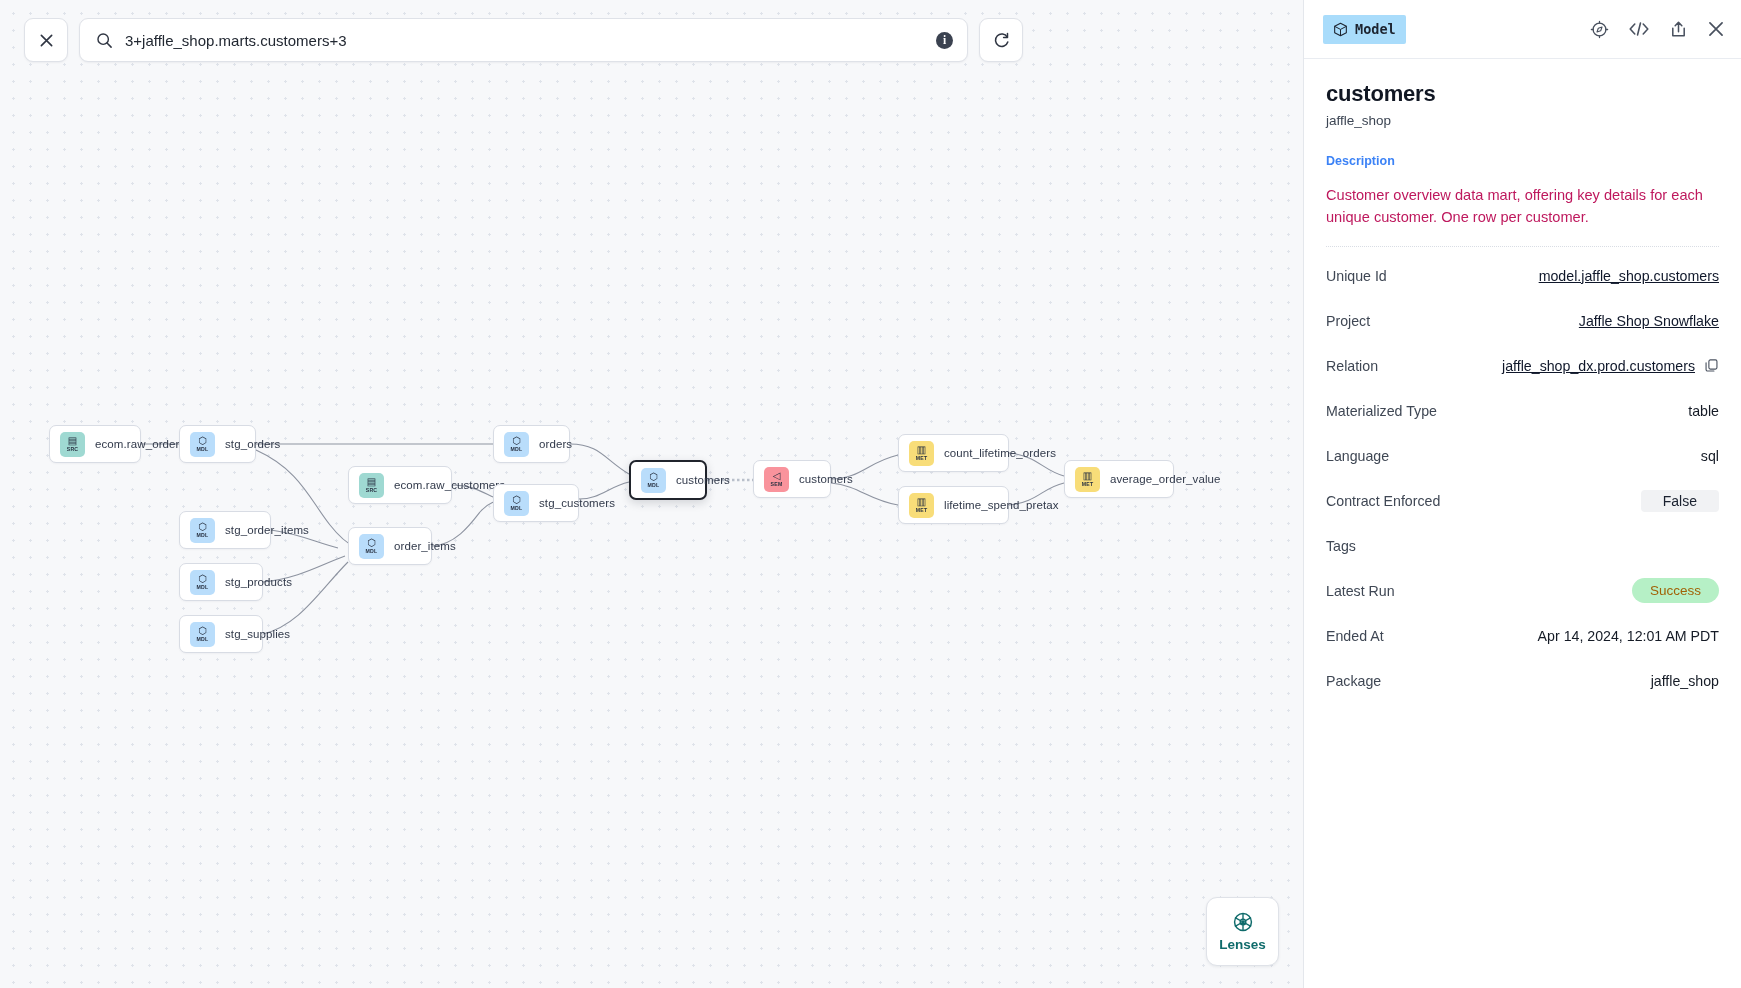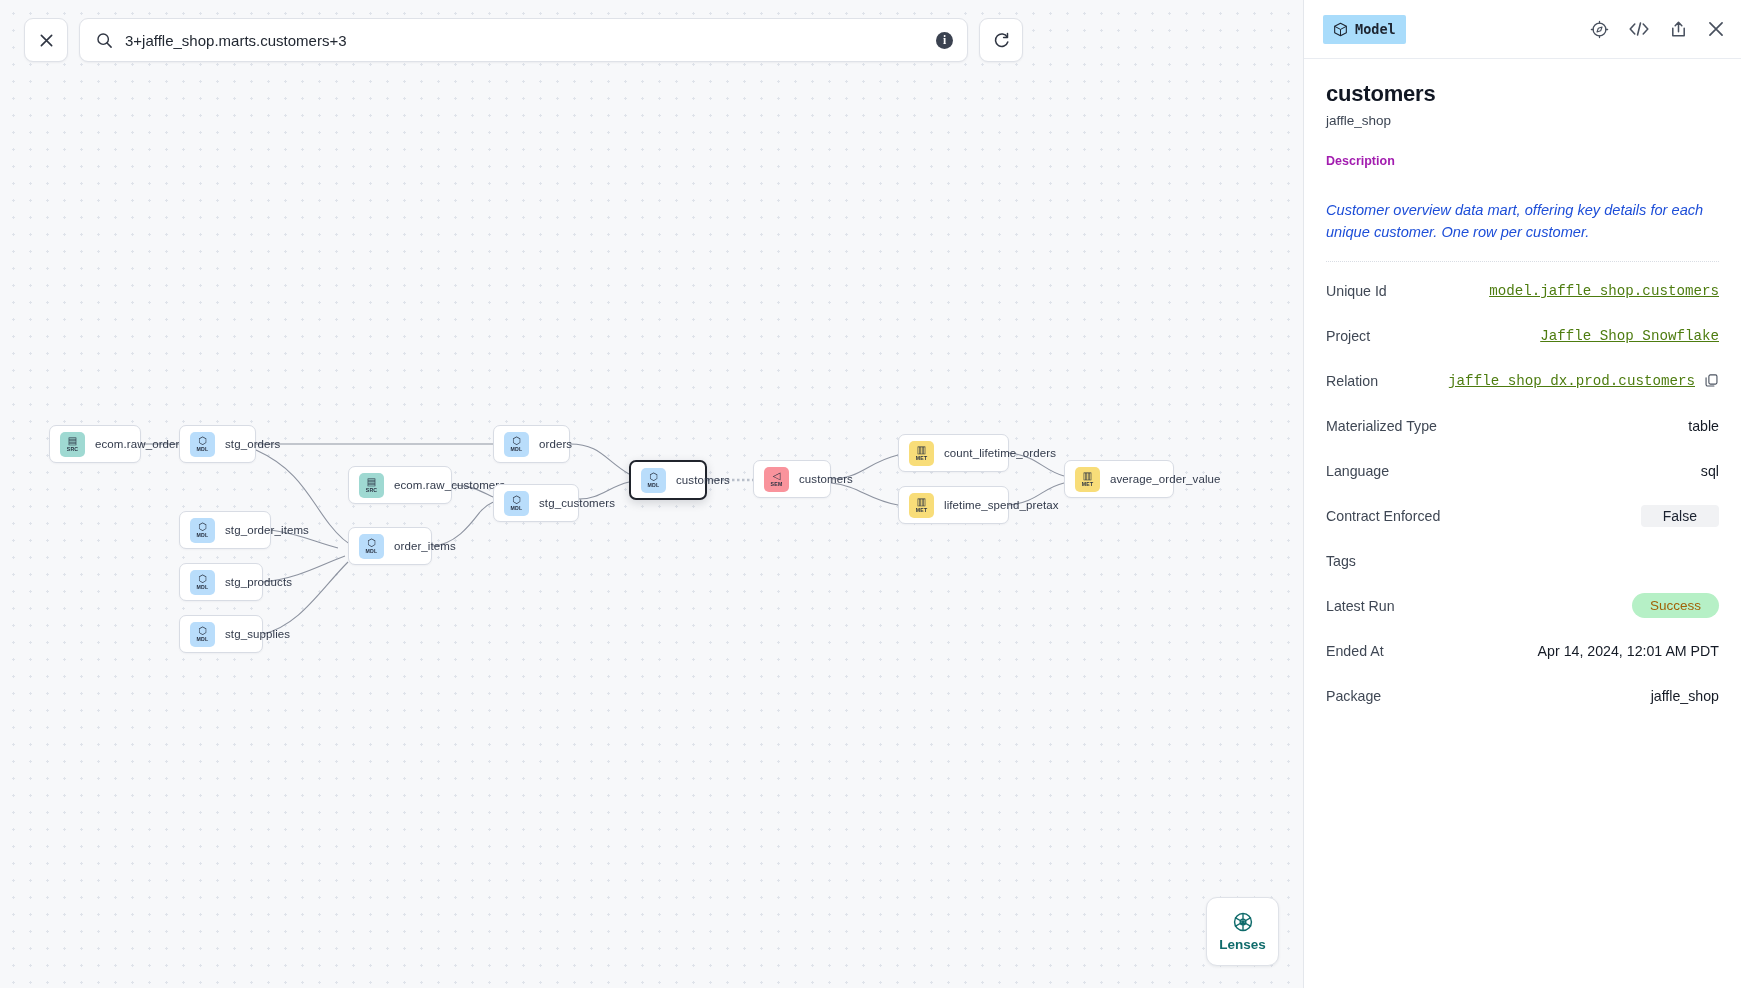--- a/index.html
+++ b/index.html
@@ -103,28 +103,28 @@
   .panel-title { font-size:22px; font-weight:bold; color:#111723; letter-spacing:-.2px; }
   .panel-sub { font-size:13.5px; color:#3c4553; margin-top:6px; }
 
   .tabs { margin-top:24px; padding:0 22px; border-bottom:1px solid #e7eaf0; display:flex; flex:none; }
   .tab {
     font-size:14.5px; color:#8b94a3; padding:0 10px 10px 10px; cursor:pointer;
   }
   .tab.active { color:#0f6b6b; font-weight:600; border-bottom:2.5px solid #0b5e5e; }
 
   .panel-body { padding:26px 22px 0 22px; overflow:hidden; }
-  .sec-label { font-size:12.5px; color:#a21caf; font-weight:600; }
-  .desc { font-size:14.6px; color:#1d4ed8; line-height:1.52; margin-top:31px;font-style:italic; }
+  .sec-label { font-size:12.5px; color:#3b82f6; font-weight:600; }
+  .desc { font-size:14.6px; color:#be185d; line-height:1.52; margin-top:16px; }
   .divider { border-top:1px dotted #d9dde4; margin:18px 0 0 0; }
 
   .kv { display:flex; align-items:center; min-height:33px; margin-top:12px; }
   .k { font-size:14.2px; color:#3f4754; }
   .v { margin-left:auto; font-size:14.2px; color:#151b26; display:flex; align-items:center; gap:9px; }
-  .v a { color:#4d7c0f; text-decoration:underline; cursor:pointer;font-family:Liberation Mono, monospace; }
+  .v a { color:#0f172a; text-decoration:underline; cursor:pointer; }
   .chip-gray { background:#f1f2f4; border-radius:4px; padding:3px 22px; font-size:14px; color:#1b2230; }
   .chip-green {
     background:#b6f0c6; color:#a16207; border-radius:14px; padding:5px 18px;
     font-size:13.5px; cursor:pointer;
   }
   .copy-ic { color:#4b5360; cursor:pointer; display:flex; }
 </style>
 </head>
 <body>
 

